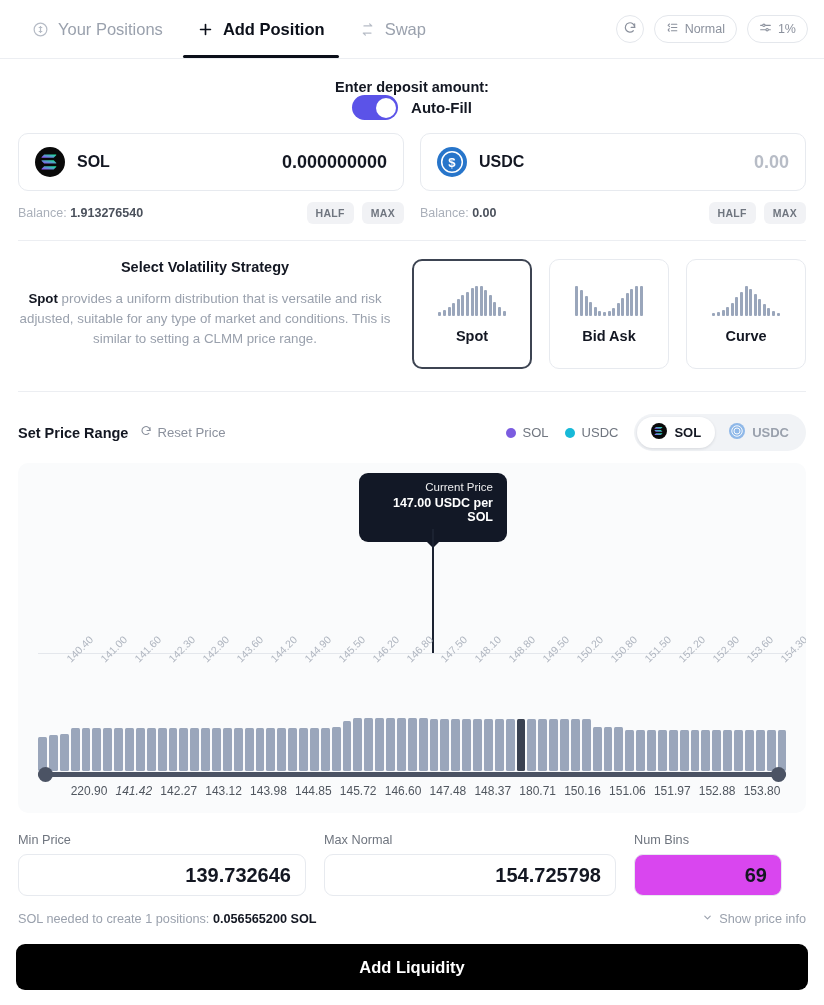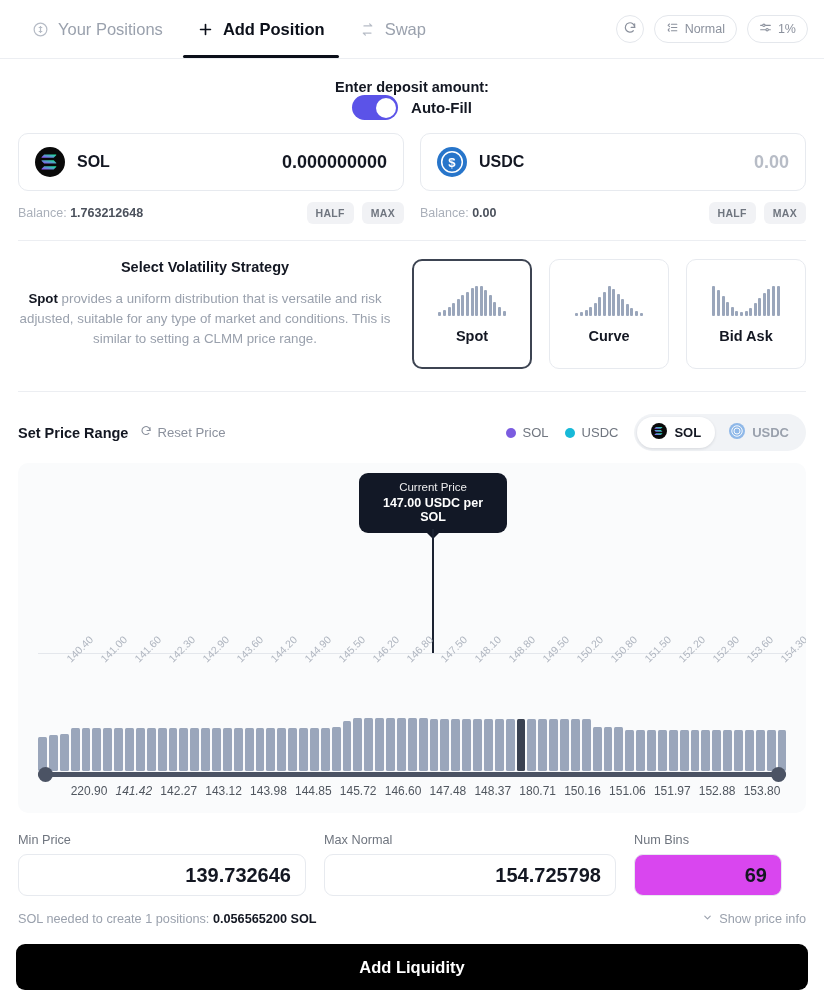--- a/index.html
+++ b/index.html
@@ -134,21 +134,21 @@
   .seg-btn.on { background: #fff; color: #131722; box-shadow: 0 1px 3px rgba(16,24,40,.12); }
 
   
   .chart-wrap {
     margin-top: 12px; background: #fafbfc; border-radius: 10px;
     height: 350px; position: relative; overflow: hidden;
   }
   .tip {
     position: absolute; left: 341px; top: 10px;
     background: #121826; color: #fff; border-radius: 9px;
-    padding: 8px 14px 9px; text-align: center; width: 148px;
+    padding: 8px 14px 18px; text-align: right; width: 148px;
   }
   .tip .t1 { font-size: 11.5px; opacity: .92; }
   .tip .t2 { font-size: 12.5px; font-weight: 700; margin-top: 3px; }
   .tip::after {
     content: ""; position: absolute; left: 50%; bottom: -6px;
     transform: translateX(-50%);
     border-left: 7px solid transparent; border-right: 7px solid transparent;
     border-top: 7px solid #121826;
   }
   .vline {
@@ -336,21 +336,21 @@
           <span class="tok-name">USDC</span>
         </div>
         <div class="amount muted">0.00</div>
       </div>
     </div>
 
     <div class="bal-row">
       <div class="bal-cell">
         <div class="bal-text">
           <span>Balance:</span>
-          <b>1.763212648</b>
+          <b>1.913276540</b>
         </div>
         <div class="hm">
           <span>HALF</span>
           <span>MAX</span>
         </div>
       </div>
       <div class="bal-cell">
         <div class="bal-text">
           <span>Balance:</span>
           <b>0.00</b>
@@ -387,57 +387,57 @@
               <i style="height:26px"></i>
               <i style="height:21px"></i>
               <i style="height:14px"></i>
               <i style="height:9px"></i>
               <i style="height:5px"></i>
           </span>
           <span class="cap">Spot</span>
         </div>
         <div class="vol-card">
           <span class="spark">
+            <i style="height:30px"></i>
+              <i style="height:26px"></i>
+              <i style="height:20px"></i>
+              <i style="height:14px"></i>
+              <i style="height:9px"></i>
+              <i style="height:5px"></i>
+              <i style="height:4px"></i>
+              <i style="height:5px"></i>
+              <i style="height:8px"></i>
+              <i style="height:13px"></i>
+              <i style="height:18px"></i>
+              <i style="height:23px"></i>
+              <i style="height:27px"></i>
+              <i style="height:30px"></i>
+              <i style="height:30px"></i>
+          </span>
+          <span class="cap">Bid Ask</span>
+        </div>
+        <div class="vol-card">
+          <span class="spark">
             <i style="height:3px"></i>
               <i style="height:4px"></i>
               <i style="height:6px"></i>
               <i style="height:9px"></i>
               <i style="height:13px"></i>
               <i style="height:19px"></i>
               <i style="height:24px"></i>
               <i style="height:30px"></i>
               <i style="height:27px"></i>
               <i style="height:22px"></i>
               <i style="height:17px"></i>
               <i style="height:12px"></i>
               <i style="height:8px"></i>
               <i style="height:5px"></i>
               <i style="height:3px"></i>
           </span>
           <span class="cap">Curve</span>
-        </div>
-        <div class="vol-card">
-          <span class="spark">
-            <i style="height:30px"></i>
-              <i style="height:26px"></i>
-              <i style="height:20px"></i>
-              <i style="height:14px"></i>
-              <i style="height:9px"></i>
-              <i style="height:5px"></i>
-              <i style="height:4px"></i>
-              <i style="height:5px"></i>
-              <i style="height:8px"></i>
-              <i style="height:13px"></i>
-              <i style="height:18px"></i>
-              <i style="height:23px"></i>
-              <i style="height:27px"></i>
-              <i style="height:30px"></i>
-              <i style="height:30px"></i>
-          </span>
-          <span class="cap">Bid Ask</span>
         </div>
       </div>
     </div>
 
     <div class="hr" style="margin-top:22px"></div>
 
     <div class="spr">
       <div class="spr-title">Set Price Range</div>
       <div class="reset">
         <span>

